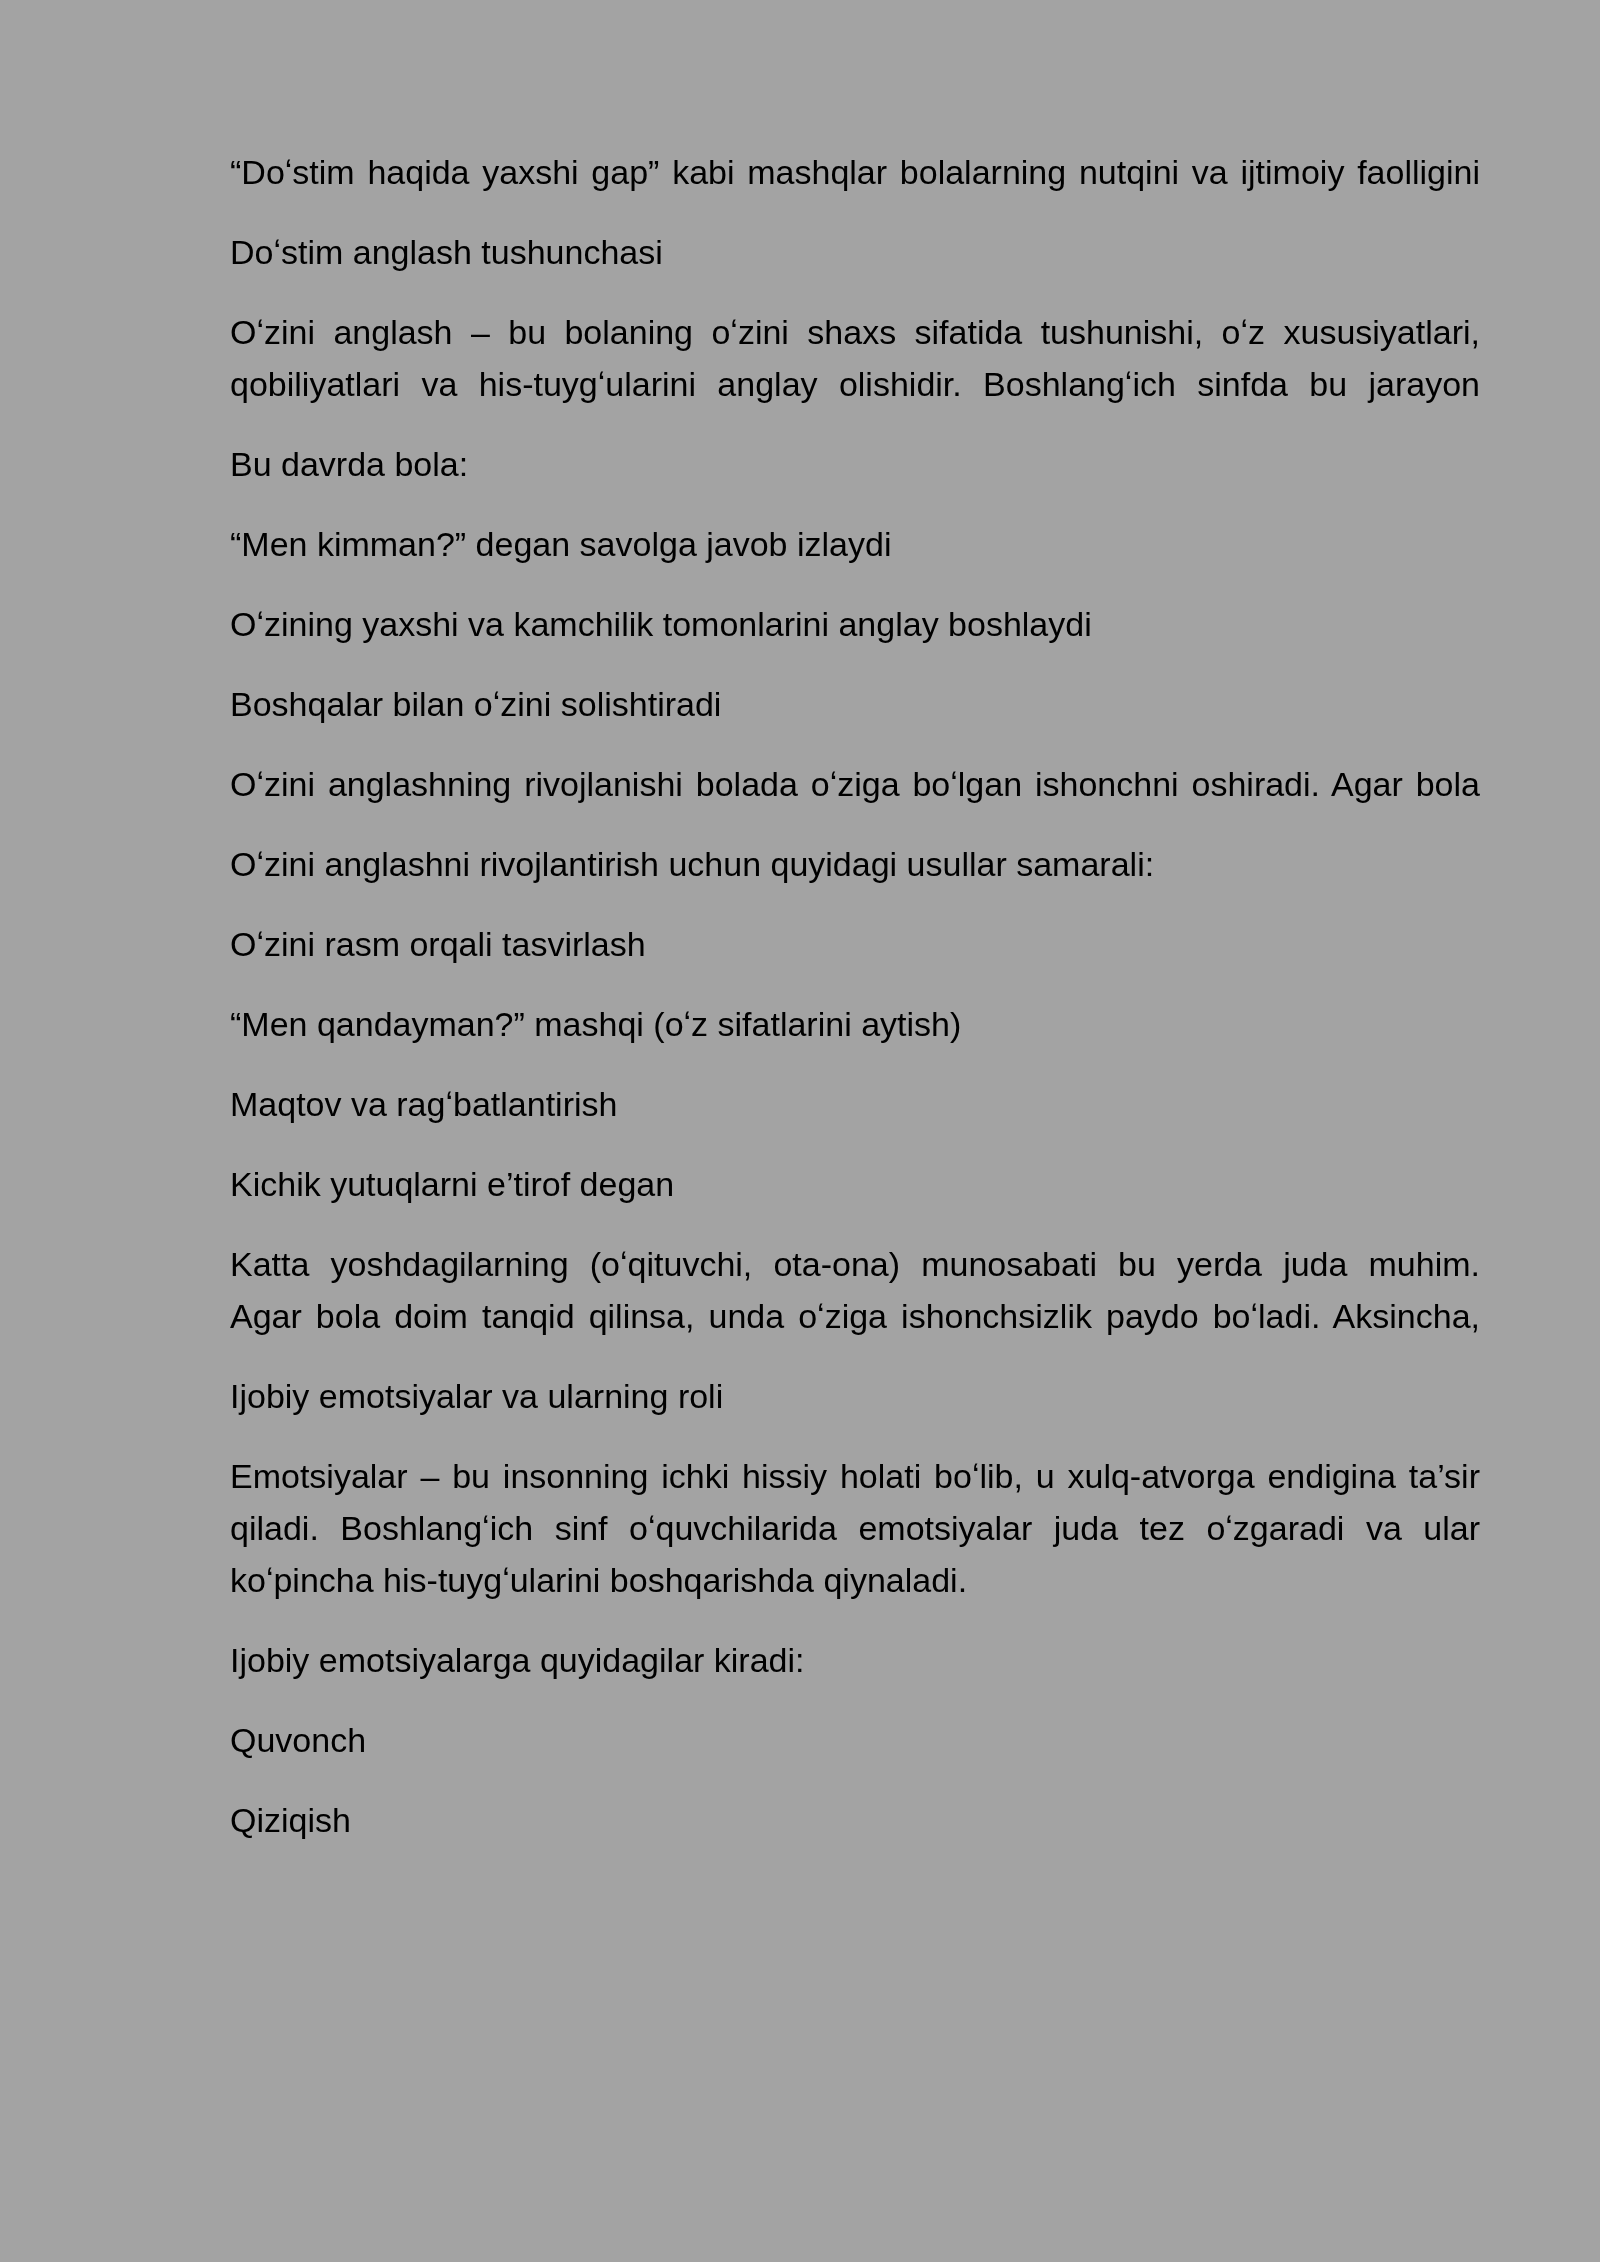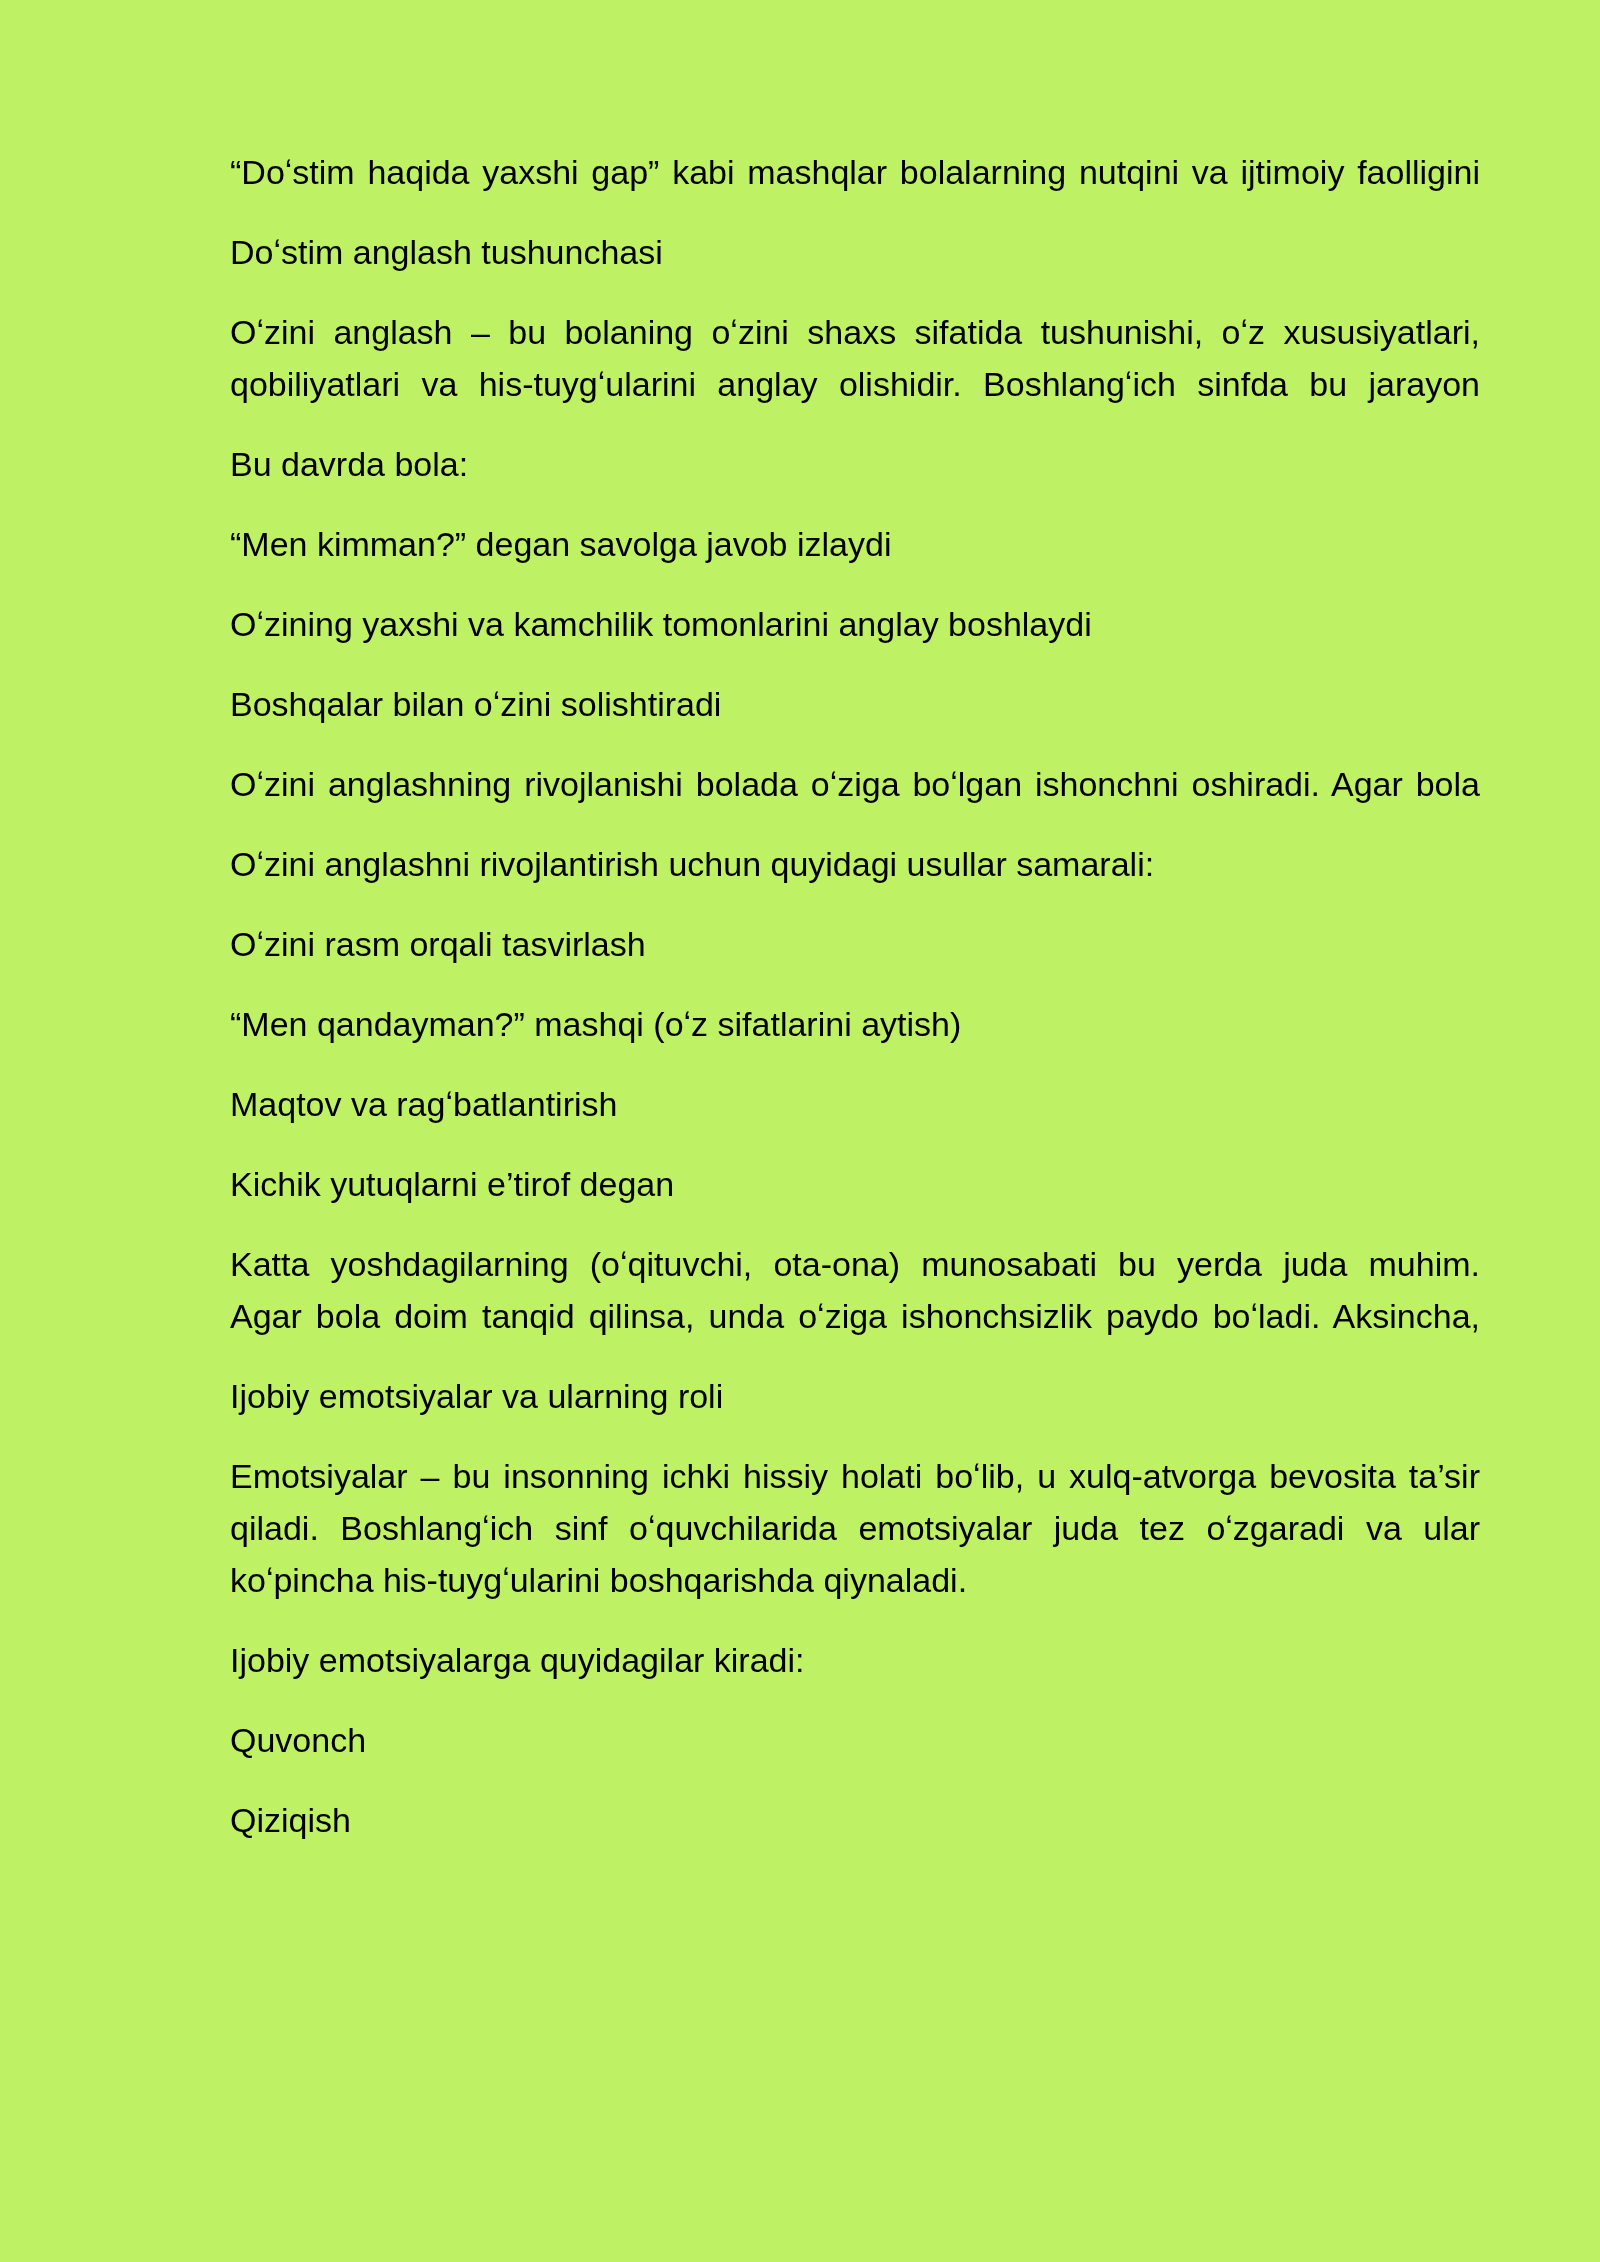--- a/index.html
+++ b/index.html
@@ -9,21 +9,21 @@
   }
   body {
     width: 1600px;
     height: 2262px;
     overflow: hidden;
   }
   .doc-page {
     box-sizing: border-box;
     width: 1600px;
     height: 2262px;
-    background: #bef264;
+    background: #a3a3a3;
     padding: 146px 120px 0 230px;
     font-family: "Liberation Sans", "DejaVu Sans", sans-serif;
     font-size: 34px;
     line-height: 52px;
     color: #000000;
   }
   .doc-body p {
     margin: 0 0 28px 0;
     padding: 0;
   }
@@ -81,21 +81,21 @@
         <span class="line">Kichik yutuqlarni e’tirof degan</span>
       </p>
       <p>
         <span class="line fill">Katta yoshdagilarning (oʻqituvchi, ota-ona) munosabati bu yerda juda muhim.</span>
         <span class="line fill">Agar bola doim tanqid qilinsa, unda oʻziga ishonchsizlik paydo boʻladi. Aksincha,</span>
       </p>
       <p>
         <span class="line">Ijobiy emotsiyalar va ularning roli</span>
       </p>
       <p>
-        <span class="line fill">Emotsiyalar – bu insonning ichki hissiy holati boʻlib, u xulq-atvorga bevosita ta’sir</span>
+        <span class="line fill">Emotsiyalar – bu insonning ichki hissiy holati boʻlib, u xulq-atvorga endigina ta’sir</span>
         <span class="line fill">qiladi. Boshlangʻich sinf oʻquvchilarida emotsiyalar juda tez oʻzgaradi va ular</span>
         <span class="line">koʻpincha his-tuygʻularini boshqarishda qiynaladi.</span>
       </p>
       <p>
         <span class="line">Ijobiy emotsiyalarga quyidagilar kiradi:</span>
       </p>
       <p>
         <span class="line">Quvonch</span>
       </p>
       <p>

